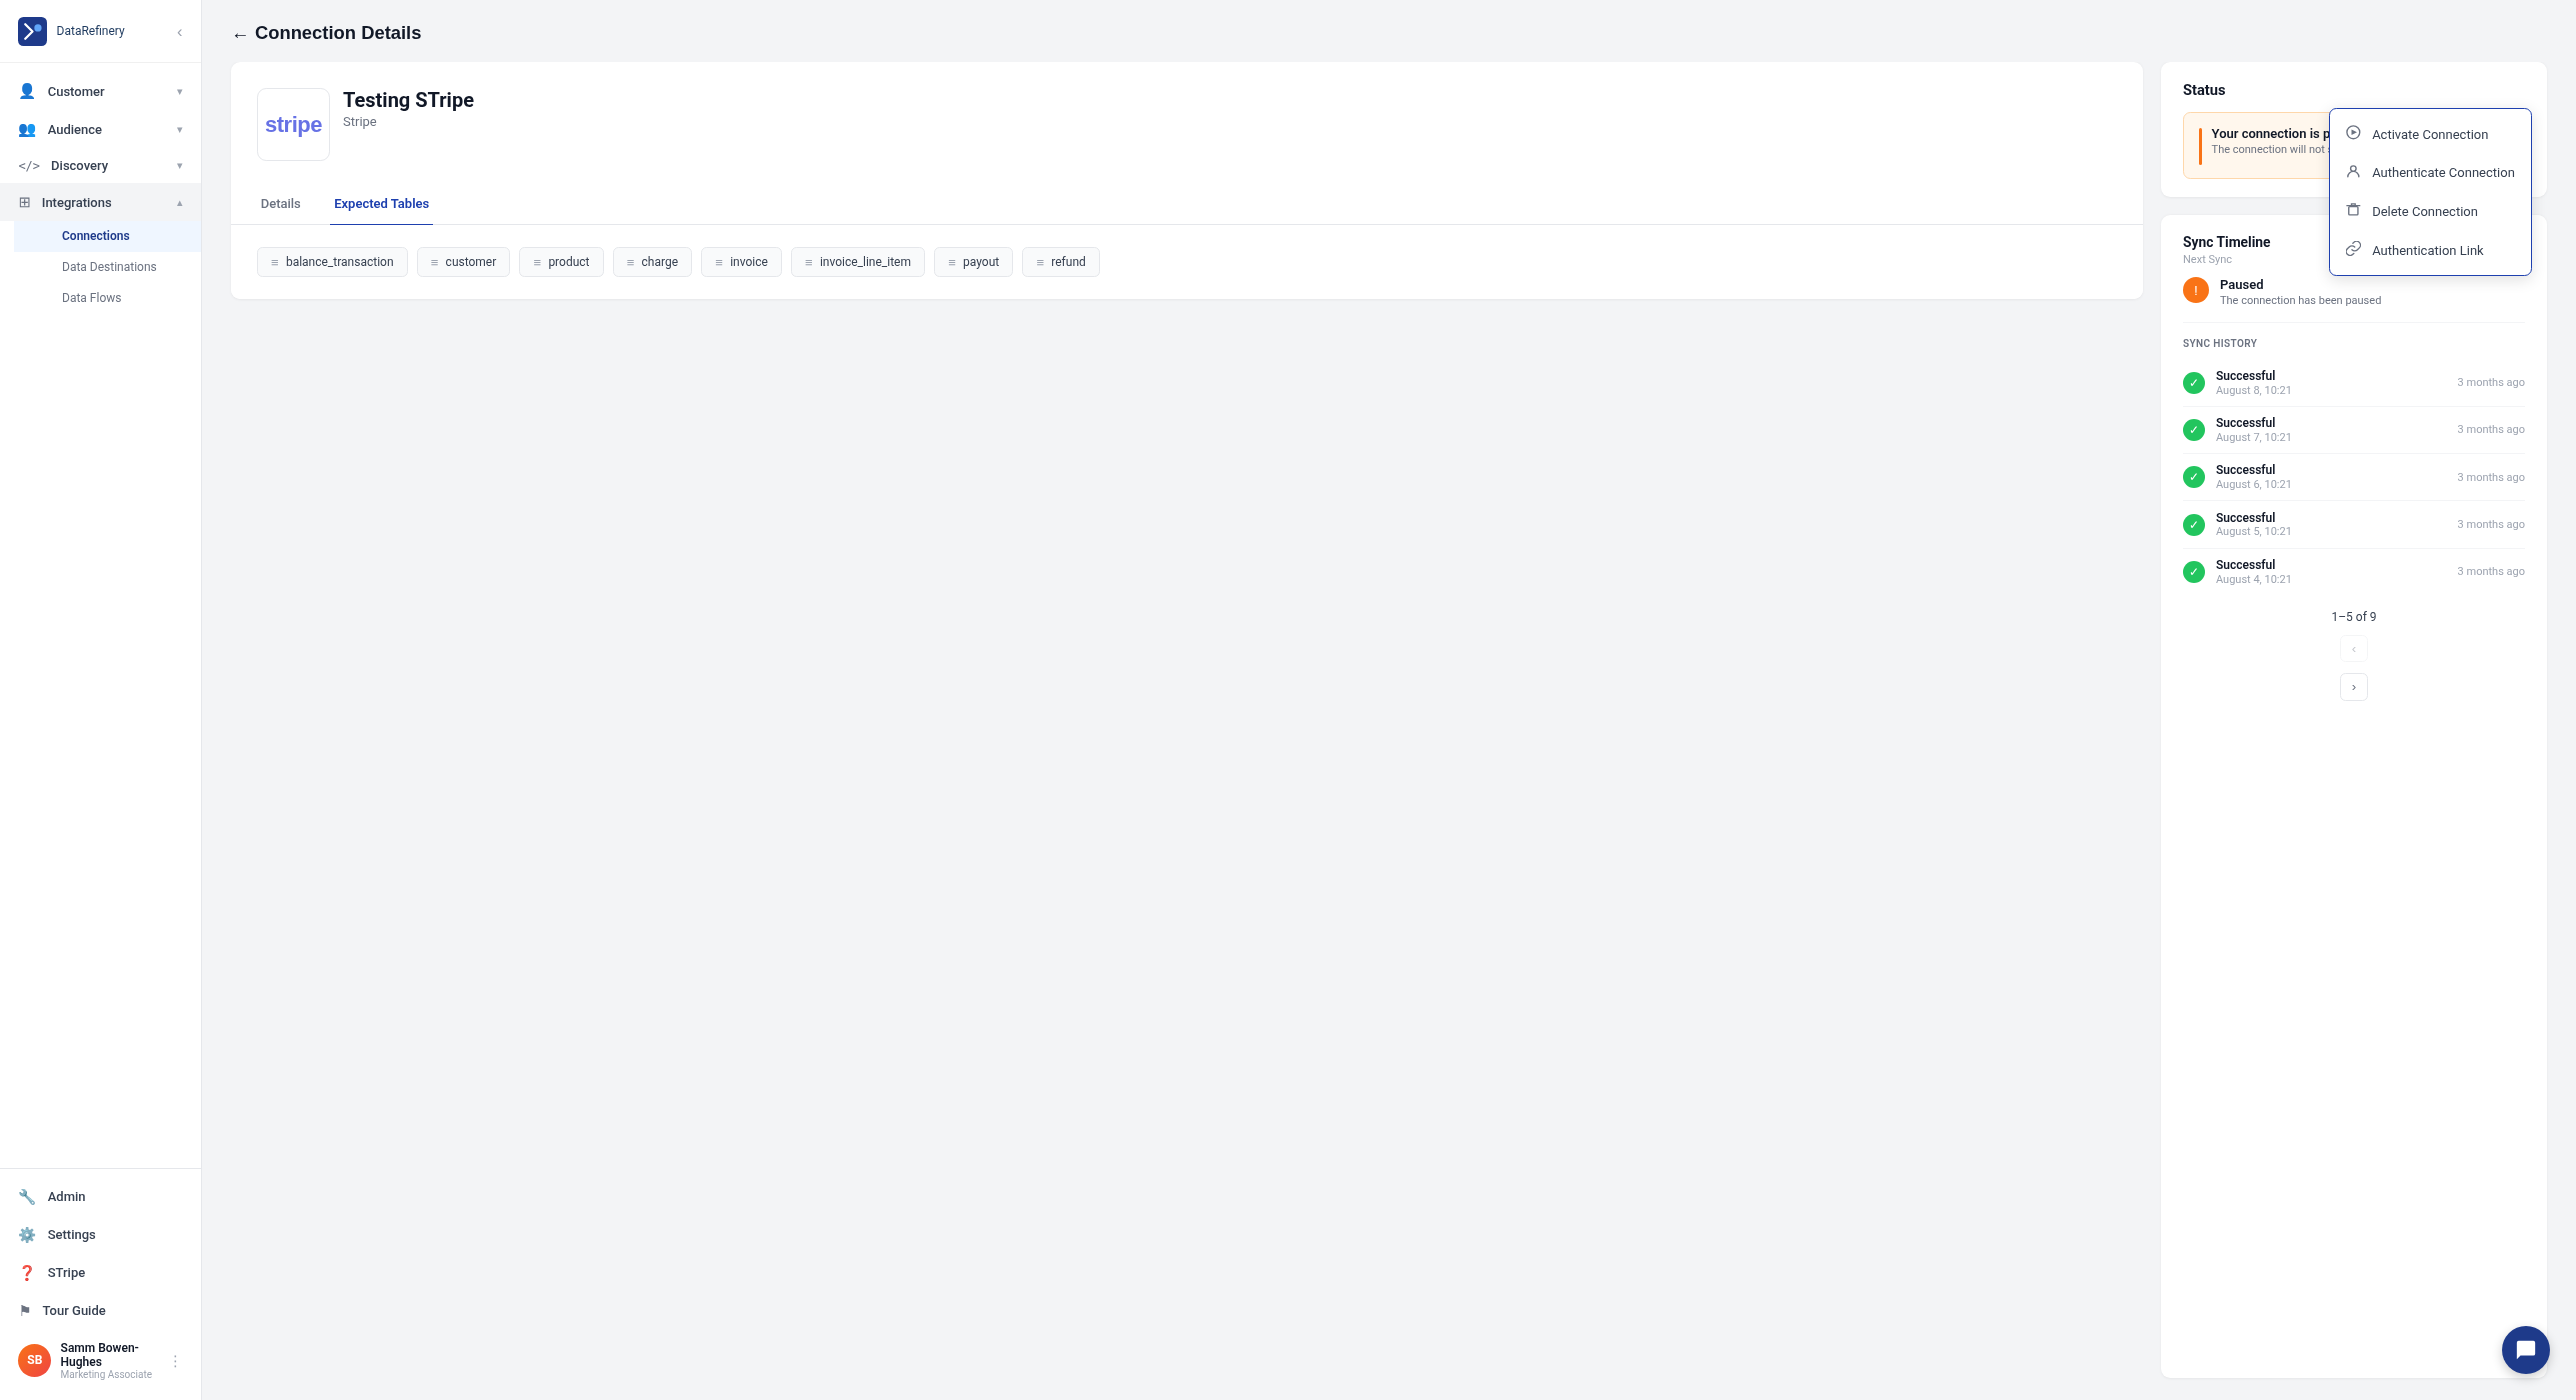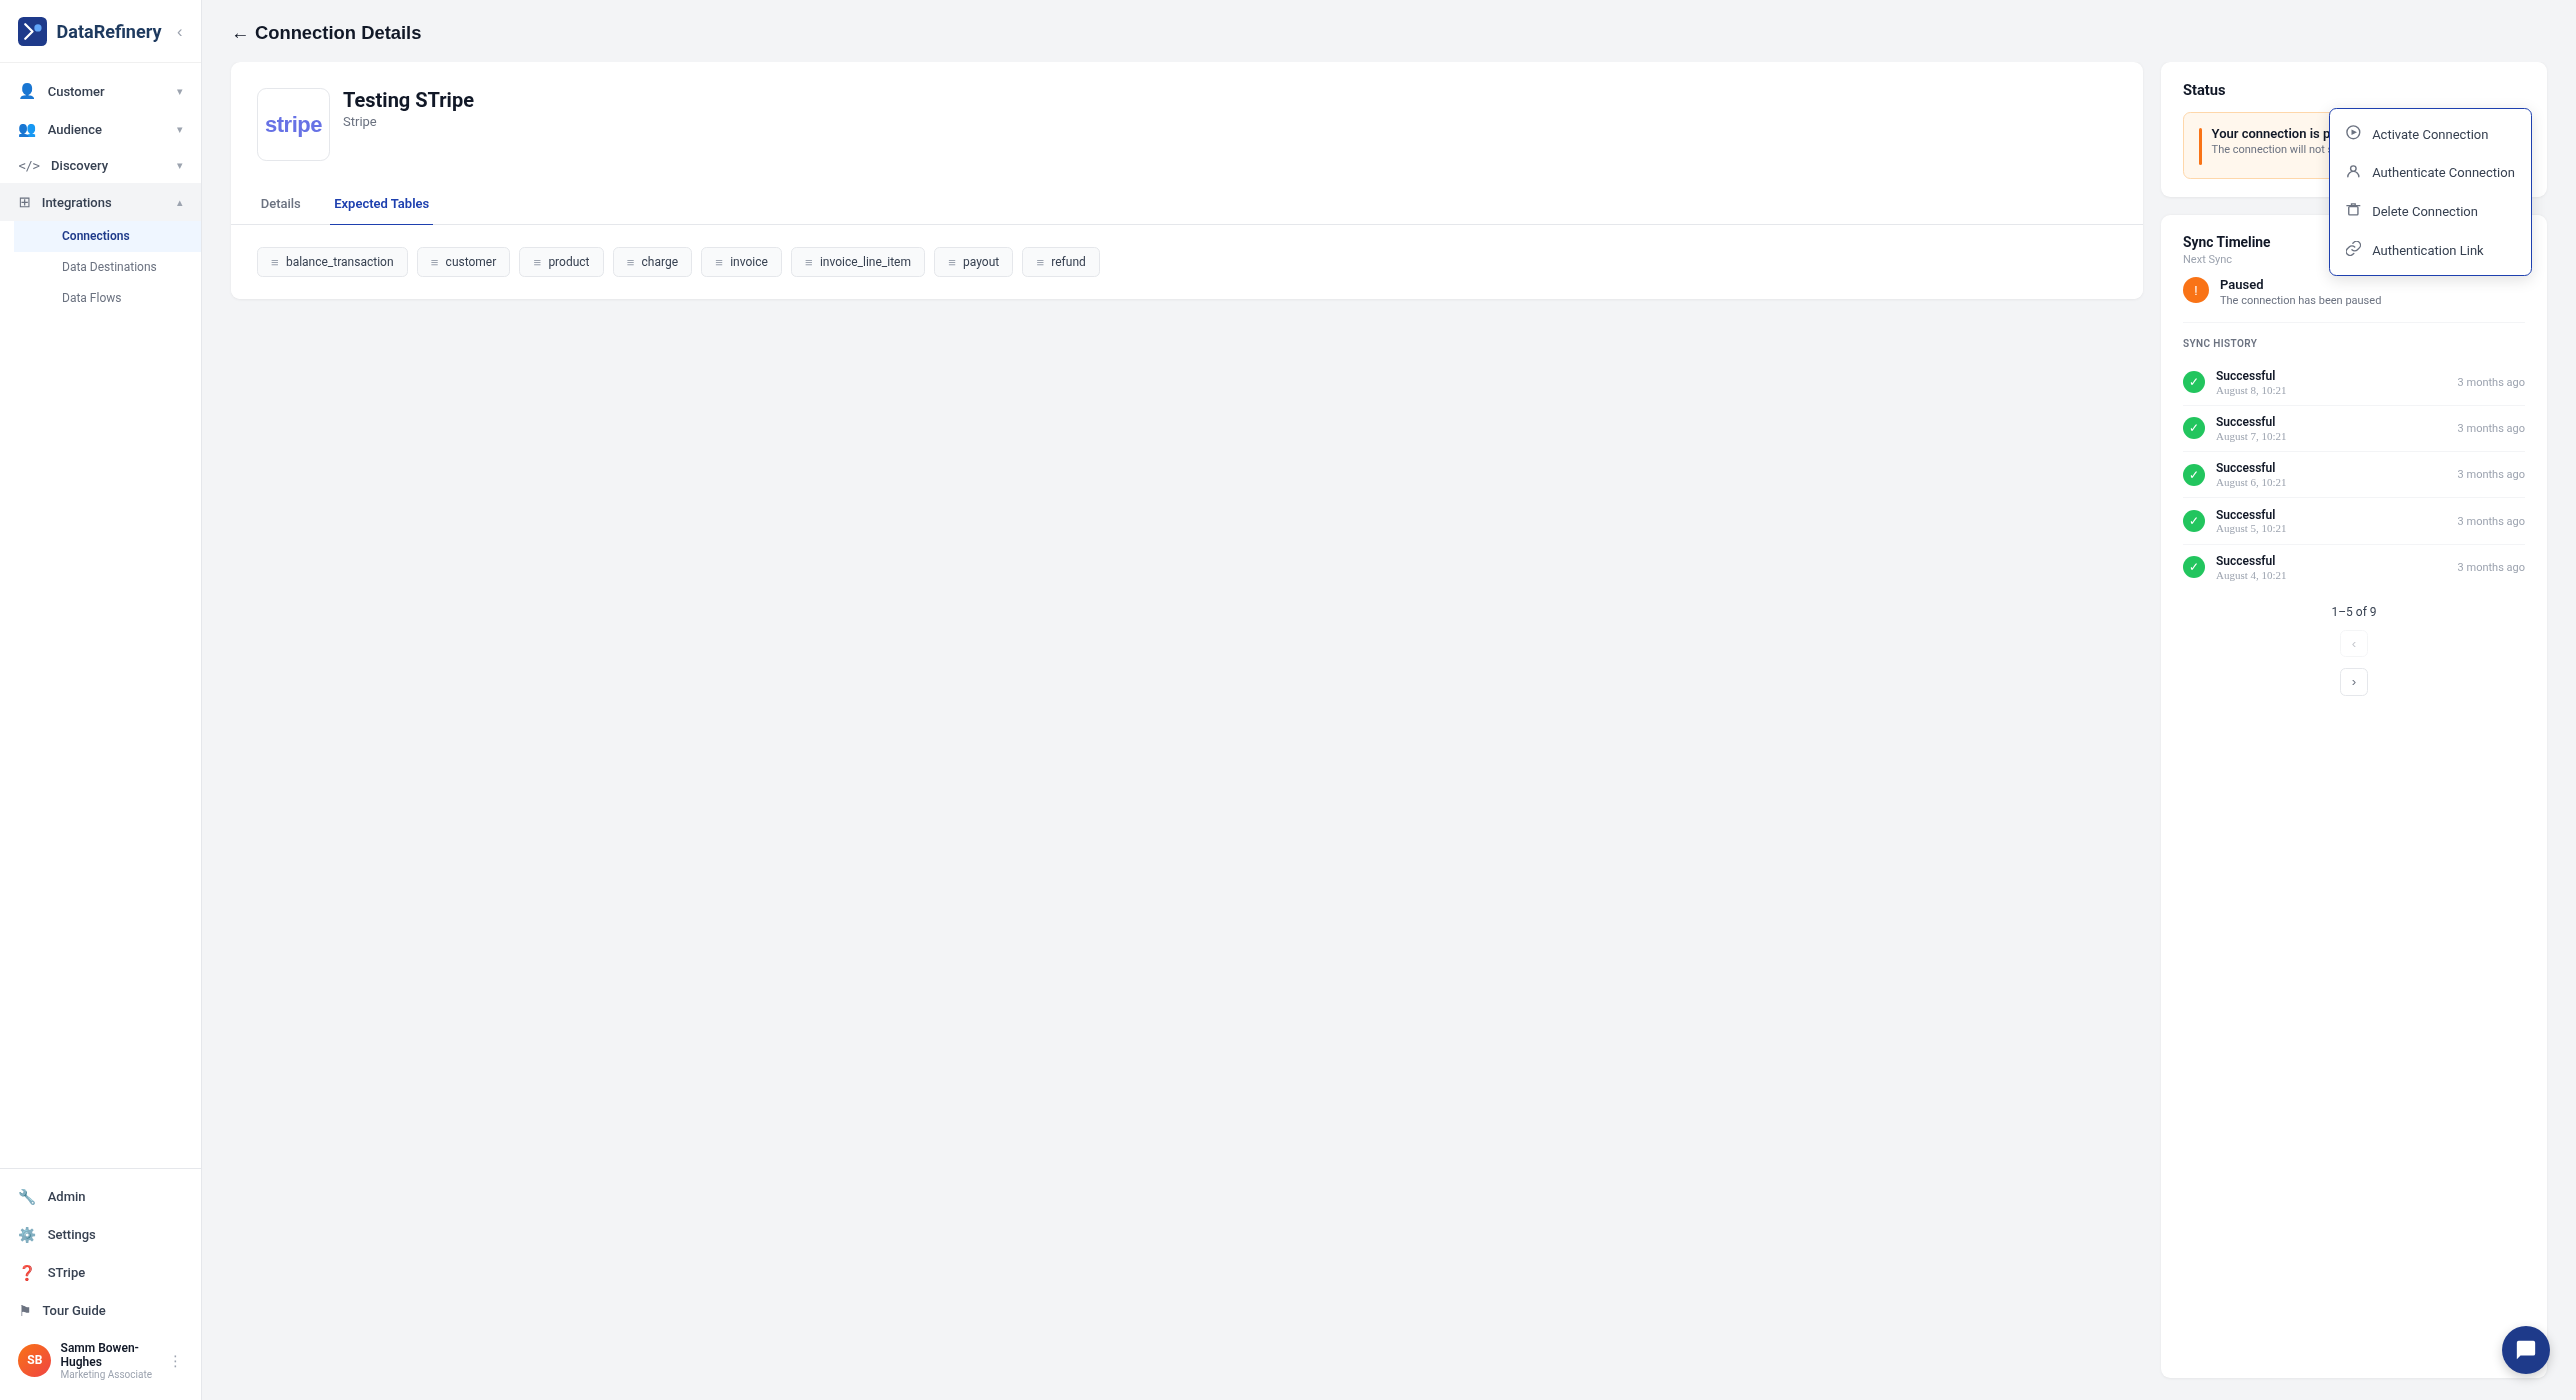--- a/index.html
+++ b/index.html
@@ -20,22 +20,22 @@
       align-items: center;
       padding: 16.5px 18.4px;
       gap: 9.2px;
       border-bottom: 0.9px solid #f0f0f0;
     }
     .logo-icon {
       width: 29px;
       height: 29px;
     }
     .logo-text {
-      font-size: 18px;
-      font-weight: 700;
+      font-size: 12px;
+      font-weight: 400;
       color: #1e3a5f;
     }
     .sidebar-collapse-btn {
       margin-left: auto;
       background: none;
       border: none;
       cursor: pointer;
       color: #9ca3af;
       font-size: 16.5px;
     }
@@ -342,21 +342,21 @@
       background: #22c55e;
       display: flex;
       align-items: center;
       justify-content: center;
       color: white;
       font-size: 12px;
       flex-shrink: 0;
     }
     .sync-info { flex: 1; }
     .sync-status { font-size: 12px; font-weight: 600; color: #111827; }
-    .sync-date { font-size: 11px; color: #9ca3af; margin-top: 0.9px; font-family: Liberation Serif, serif; }
+    .sync-date { font-size: 11px; color: #9ca3af; margin-top: 0.9px; }
     .sync-time-ago { font-size: 11px; color: #9ca3af; white-space: nowrap; }
     .pagination {
       display: flex;
       align-items: center;
       gap: 11px;
       margin-top: 14.7px;
       font-size: 12px;
       color: #374151;
       flex-direction: column;
     }

